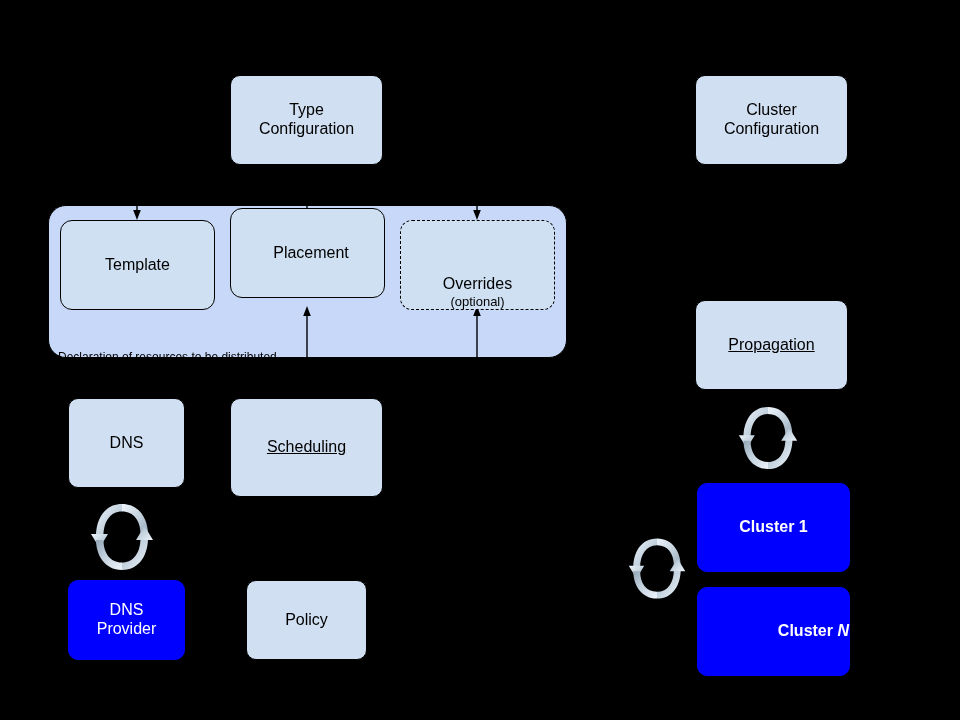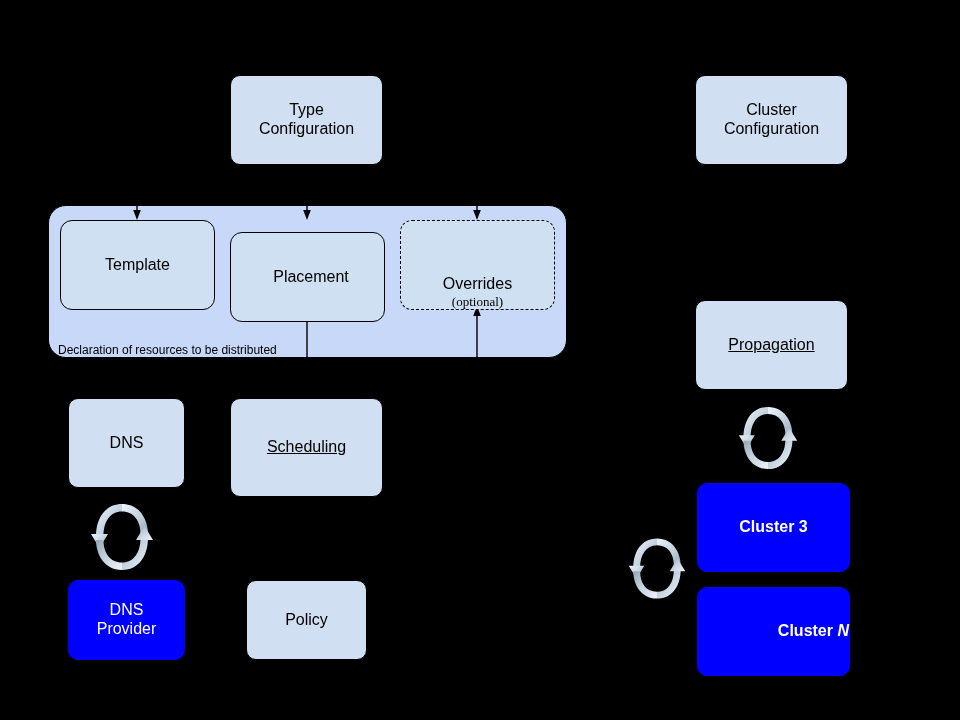--- a/index.html
+++ b/index.html
@@ -48,21 +48,21 @@
     justify-content: flex-end;
   }
   .node-blue {
     background: #0000ff;
     border: 1px solid #0000ff;
     border-radius: 10px;
     color: #ffffff;
     font-size: 16px;
   }
   .bold { font-weight: bold; }
-  .sub { font-size: 13px; font-family: Liberation Serif, serif; }
+  .sub { font-size: 13px; }
   .ital { font-style: italic; }
 
   #group-box {
     position: absolute;
     box-sizing: border-box;
     background: #c8d8f8;
     border: 1px solid #000000;
     border-radius: 18px;
     z-index: 1;
   }
@@ -119,30 +119,30 @@
 
   <div class="node node-light" style="left:695px; top:75px; width:153px; height:90px; flex-direction:column;">
     <span>Cluster</span>
     <span>Configuration</span>
   </div>
 
   <div class="node node-inner" style="left:60px; top:220px; width:155px; height:90px;">
     <span>Template</span>
   </div>
 
-  <div class="node node-inner" style="left:230px; top:232px; width:155px; height:90px;padding-left:7px;">
+  <div class="node node-inner" style="left:230px; top:208px; width:155px; height:90px;padding-left:7px;">
     <span>Placement</span>
   </div>
 
   <div class="node node-dashed" style="left:400px; top:220px; width:155px; height:90px;">
     <span>Overrides</span>
     <span class="sub">(optional)</span>
   </div>
 
-  <div class="caption" style="left:58px; top:343px;">Declaration of resources to be distributed</div>
+  <div class="caption" style="left:58px; top:350px;">Declaration of resources to be distributed</div>
 
   <div class="node node-light" style="left:68px; top:398px; width:117px; height:90px;">
     <span>DNS</span>
   </div>
 
   <div class="node node-light" style="left:230px; top:398px; width:153px; height:99px;text-decoration:underline;">
     <span>Scheduling</span>
   </div>
 
   <svg class="sync" style="left:88px; top:498px; width:68px; height:78px;" viewBox="0 0 68 78">
@@ -198,20 +198,20 @@
       <path d="M34 6 C52 6 60 22 60 36 L52.5 36 C52.5 23 46 13.5 34 13.5 Z" fill="url(#gA)"></path>
       <path d="M34 6 C16 6 8 22 8 38 L15.5 38 C15.5 24 22 13.5 34 13.5 Z" fill="url(#gA)"></path>
       <polygon points="3,36 20,36 11.5,50" fill="url(#gA)"></polygon>
       <path d="M34 72 C16 72 8 56 8 42 L15.5 42 C15.5 55 22 64.5 34 64.5 Z" fill="url(#gB)"></path>
       <path d="M34 72 C52 72 60 56 60 40 L52.5 40 C52.5 54 46 64.5 34 64.5 Z" fill="url(#gB)"></path>
       <polygon points="65,42 48,42 56.5,28" fill="url(#gB)"></polygon>
     </g>
   </svg>
 
   <div class="node node-blue bold" style="left:697px; top:483px; width:153px; height:89px;">
-    <span>Cluster 3</span>
+    <span>Cluster 1</span>
   </div>
 
   <div class="node node-blue bold" style="left:697px; top:587px; width:153px; height:89px;justify-content:flex-end;">
     <span><span>Cluster </span><span class="ital">N</span></span>
   </div>
 
 </div>
 
 </body></html>

